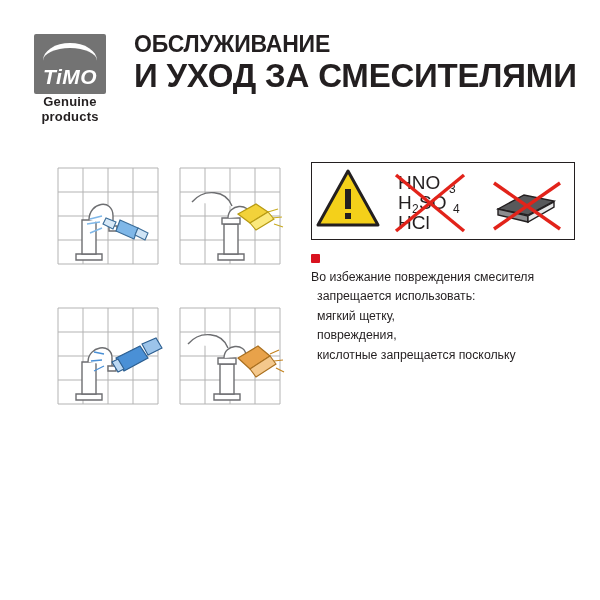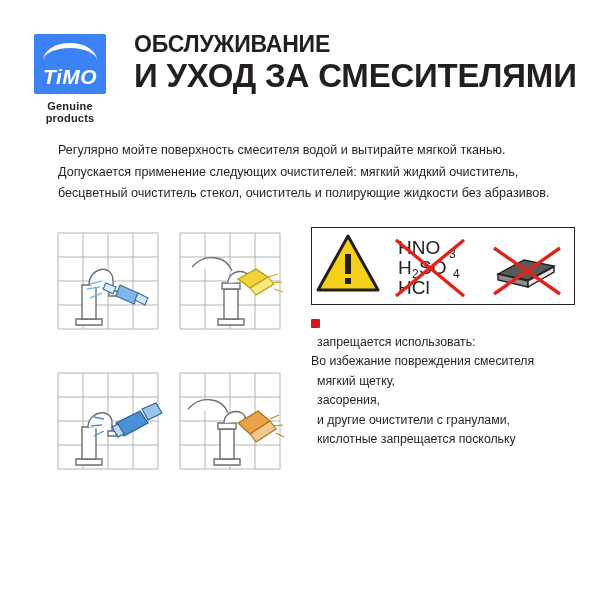--- a/index.html
+++ b/index.html
@@ -32,21 +32,21 @@
   .logo-block {
     width: 96px;
     flex: 0 0 96px;
     text-align: center;
     padding-top: 4px;
   }
   .logo-badge {
     width: 72px;
     height: 60px;
     margin: 0 auto;
-    background: #3b82f6;
+    background: #737373;
     position: relative;
     border-radius: 2px;
   }
   .logo-badge .logo-word {
     position: absolute;
     left: 0;
     right: 0;
     bottom: 5px;
     text-align: center;
     color: #ffffff;
@@ -59,22 +59,21 @@
   .logo-badge .logo-swoosh {
     position: absolute;
     left: 9px;
     top: 9px;
     width: 54px;
     height: 22px;
     border-top: 5px solid #ffffff;
     border-radius: 40px 40px 0 0 / 26px 26px 0 0;
   }
   .logo-tag {
-    margin-top: 6px;
-    font-size: 11px;
+    font-size: 13px;
     font-weight: bold;
     color: #231f20;
     letter-spacing: 0.2px;
   }
   .title-block {
     flex: 1 1 auto;
     padding-left: 16px;
     padding-top: 2px;
   }
   .title-line {
@@ -167,21 +166,20 @@
       </div>
       <div class="logo-tag">Genuine products</div>
     </div>
     <div class="title-block">
       <div class="title-line">ОБСЛУЖИВАНИЕ</div>
       <div class="title-line second">И УХОД ЗА СМЕСИТЕЛЯМИ</div>
     </div>
   </div>
 
   <div class="intro">
-    <p>Регулярно мойте поверхность смесителя водой и вытирайте мягкой тканью. Допускается применение следующих очистителей: мягкий жидкий очиститель, бесцветный очиститель стекол, очиститель и полирующие жидкости без абразивов.</p>
   </div>
 
   <div class="middle">
 
     <div class="illus">
       <svg width="252" height="268" viewBox="0 0 252 268" xmlns="http://www.w3.org/2000/svg">
         <g stroke="#b3b3b3" stroke-width="1" fill="none">
 
           <path d="M16 6 H116 M16 30 H116 M16 54 H116 M16 78 H116 M16 102 H116
                    M16 6 V102 M41 6 V102 M66 6 V102 M91 6 V102 M116 6 V102"></path>
@@ -287,22 +285,21 @@
         <g stroke="#e2231a" stroke-width="3.4">
           <line x1="182" y1="20" x2="248" y2="66"></line>
           <line x1="248" y1="20" x2="182" y2="66"></line>
         </g>
       </svg>
     </div>
 
     <div class="bullet"></div>
 
     <div class="righttext">
+      <div class="ln">Во избежание повреждения смесителя</div>
       <div class="ln indent">запрещается использовать:</div>
-      <div class="ln">Во избежание повреждения смесителя</div>
       <div class="ln indent">мягкий щетку,</div>
-      <div class="ln indent">засорения,</div>
-      <div class="ln indent">и другие очистители с гранулами,</div>
+      <div class="ln indent">повреждения,</div>
       <div class="ln indent">кислотные запрещается поскольку</div>
     </div>
 
   </div>
 </div>
 
 </body></html>

